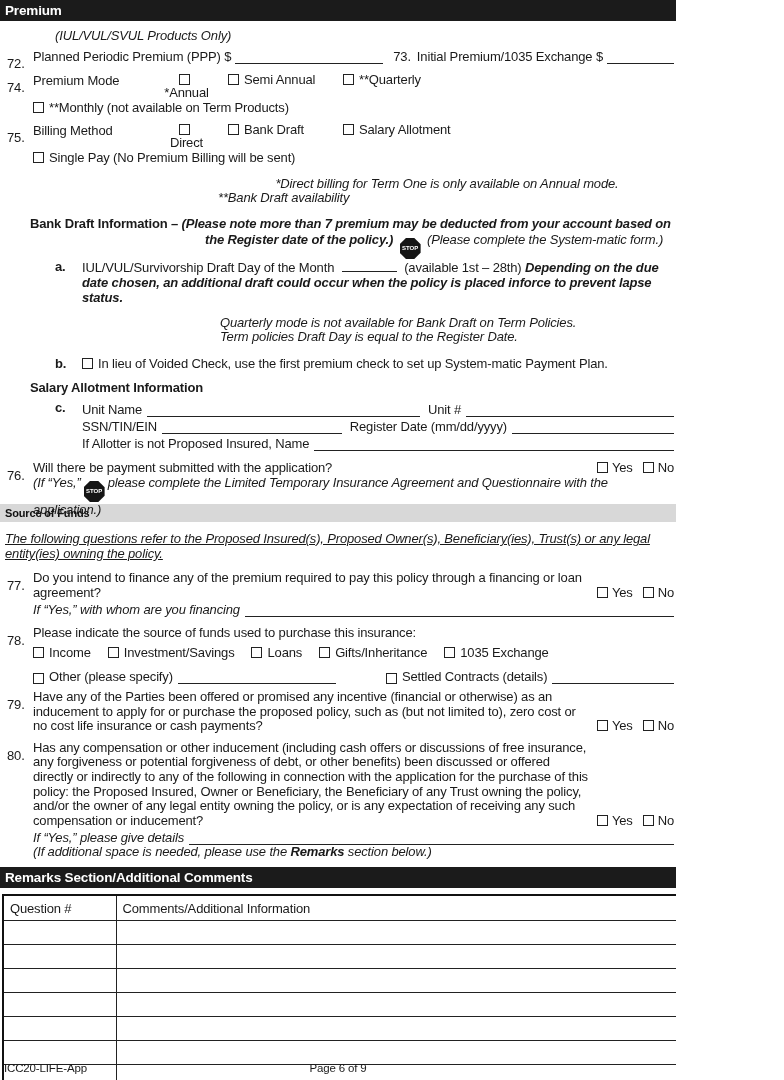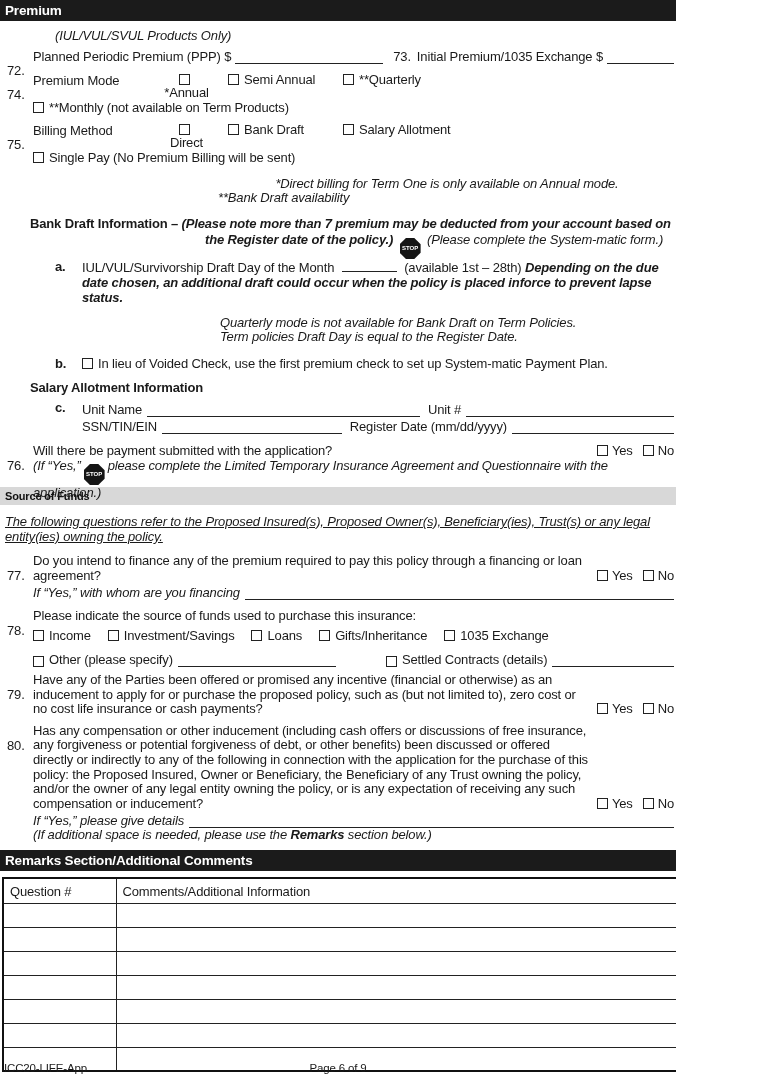--- a/index.html
+++ b/index.html
@@ -11,21 +11,21 @@
   .bar-gray { background: #d8d8d8; color: #111; font-weight: bold; font-size: 11px;
               padding: 2px 0 2px 5px; line-height: 14px; }
   .it { font-style: italic; }
   .b { font-weight: bold; }
   .bi { font-weight: bold; font-style: italic; }
   .cb { display: inline-block; width: 11px; height: 11px; border: 1.4px solid #222;
         background: #fff; vertical-align: -1px; margin-right: 5px; flex: none; }
   .uline { display: inline-block; border-bottom: 1.1px solid #222; height: 13px; vertical-align: baseline; }
   .grow { flex: 1 1 auto; }
   .q { position: relative; padding-left: 33px; padding-right: 2px; }
-  .qnum { position: absolute; left: 7px; top: 15px; }
+  .qnum { position: absolute; left: 7px; top: 8px; }
   .lq { position: relative; padding-left: 82px; padding-right: 2px; }
   .lnum { position: absolute; left: 55px; top: 0; font-weight: bold; }
   .flexrow { display: flex; align-items: flex-end; }
   .yesno { white-space: nowrap; margin-left: auto; padding-left: 8px; }
   .yesno .cb { margin-right: 4px; }
   .yesno .gap { display: inline-block; width: 10px; }
   .qtext { flex: 0 1 612px; }
   .stop { display: inline-block; width: 21px; height: 21px; background: #151515;
           clip-path: polygon(30% 0, 70% 0, 100% 30%, 100% 70%, 70% 100%, 30% 100%, 0 70%, 0 30%);
           color: #fff; font-size: 6px; font-weight: bold; font-style: normal; text-align: center;
@@ -135,20 +135,24 @@
     <span class="uline grow" style="margin:0 8px 0 5px;"></span>
     <span>Unit #</span>
     <span class="uline" style="width:208px; margin-left:5px;"></span>
   </div>
   <div class="lq flexrow" style="height:17px;">
     <span>SSN/TIN/EIN</span>
     <span class="uline grow" style="margin:0 8px 0 5px;"></span>
     <span>Register Date (mm/dd/yyyy)</span>
     <span class="uline" style="width:162px; margin-left:5px;"></span>
   </div>
+  <div class="lq flexrow" style="height:17px;">
+    <span>If Allotter is not Proposed Insured, Name</span>
+    <span class="uline grow" style="margin-left:5px;"></span>
+  </div>
 
   <div class="q flexrow" style="margin-top:9px;">
     <span class="qnum">76.</span>
     <span>Will there be payment submitted with the application?</span>
     <span class="yesno"><span class="cb"></span><span>Yes</span><span class="gap"></span><span class="cb"></span><span>No</span></span>
   </div>
   <div class="q" style="height:21px;">
     <span class="it">(If “Yes,”</span><span class="stop">STOP</span><span class="it">please complete the Limited Temporary Insurance Agreement and Questionnaire with the application.)</span>
   </div>
 

